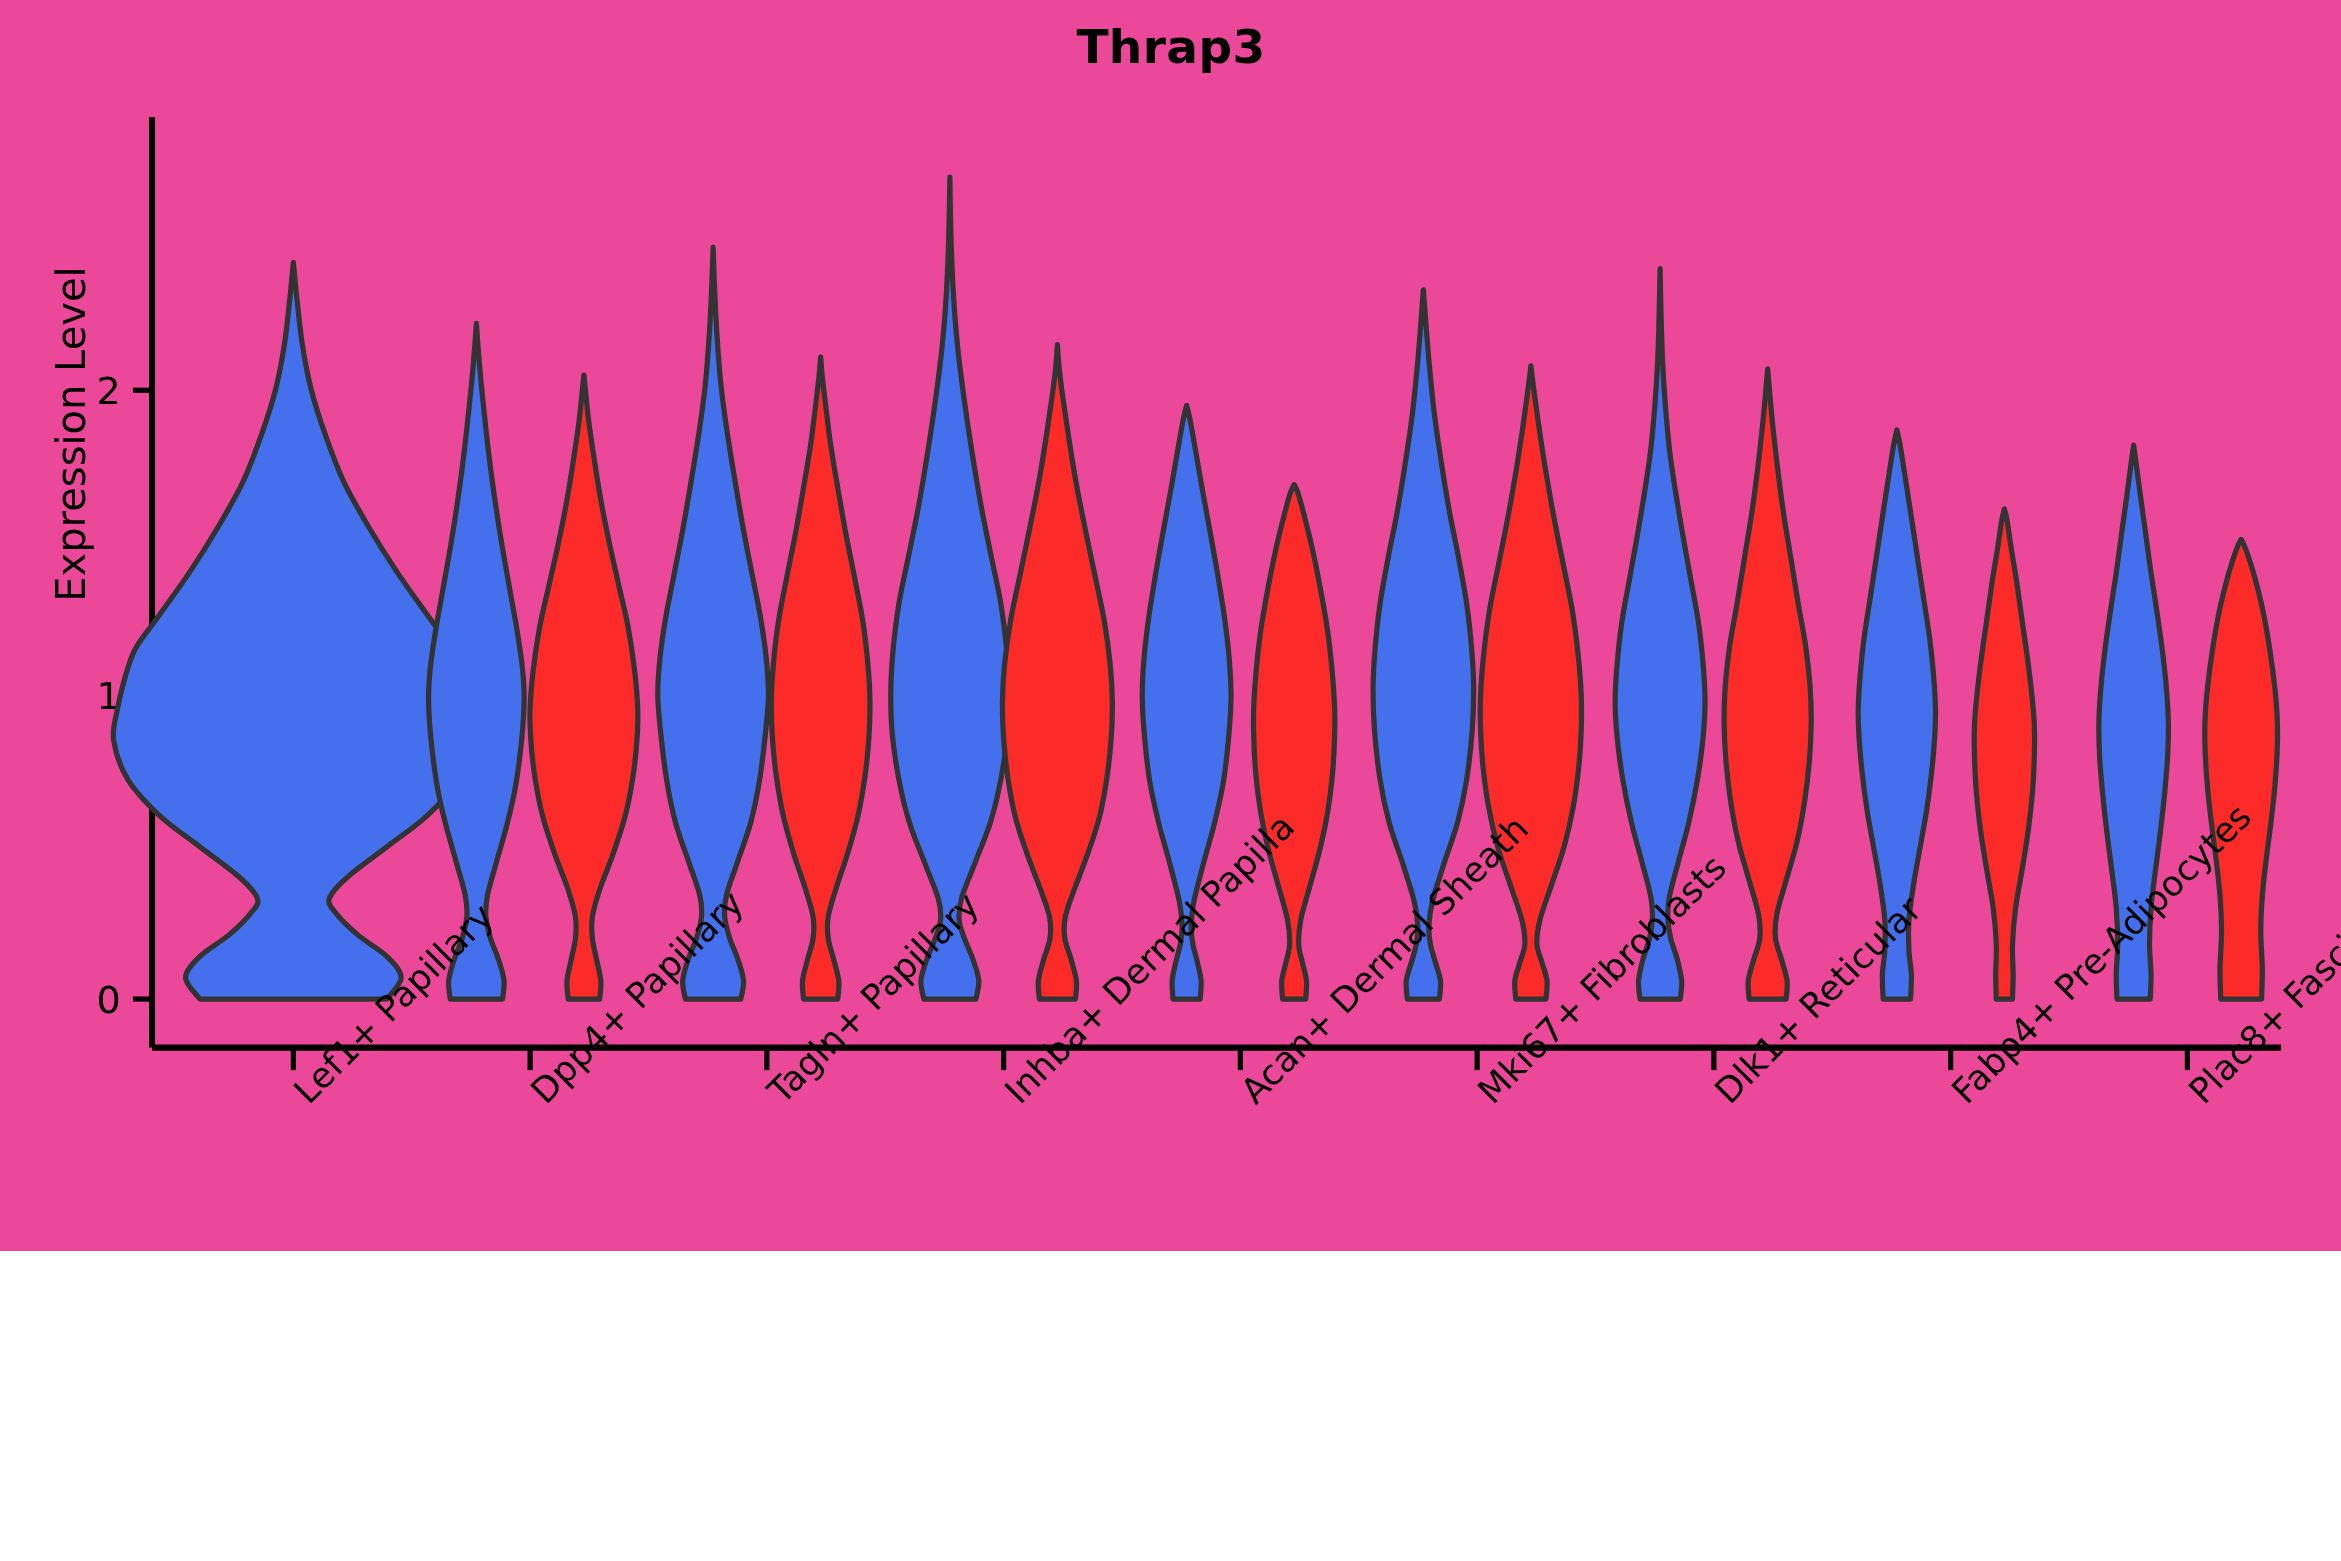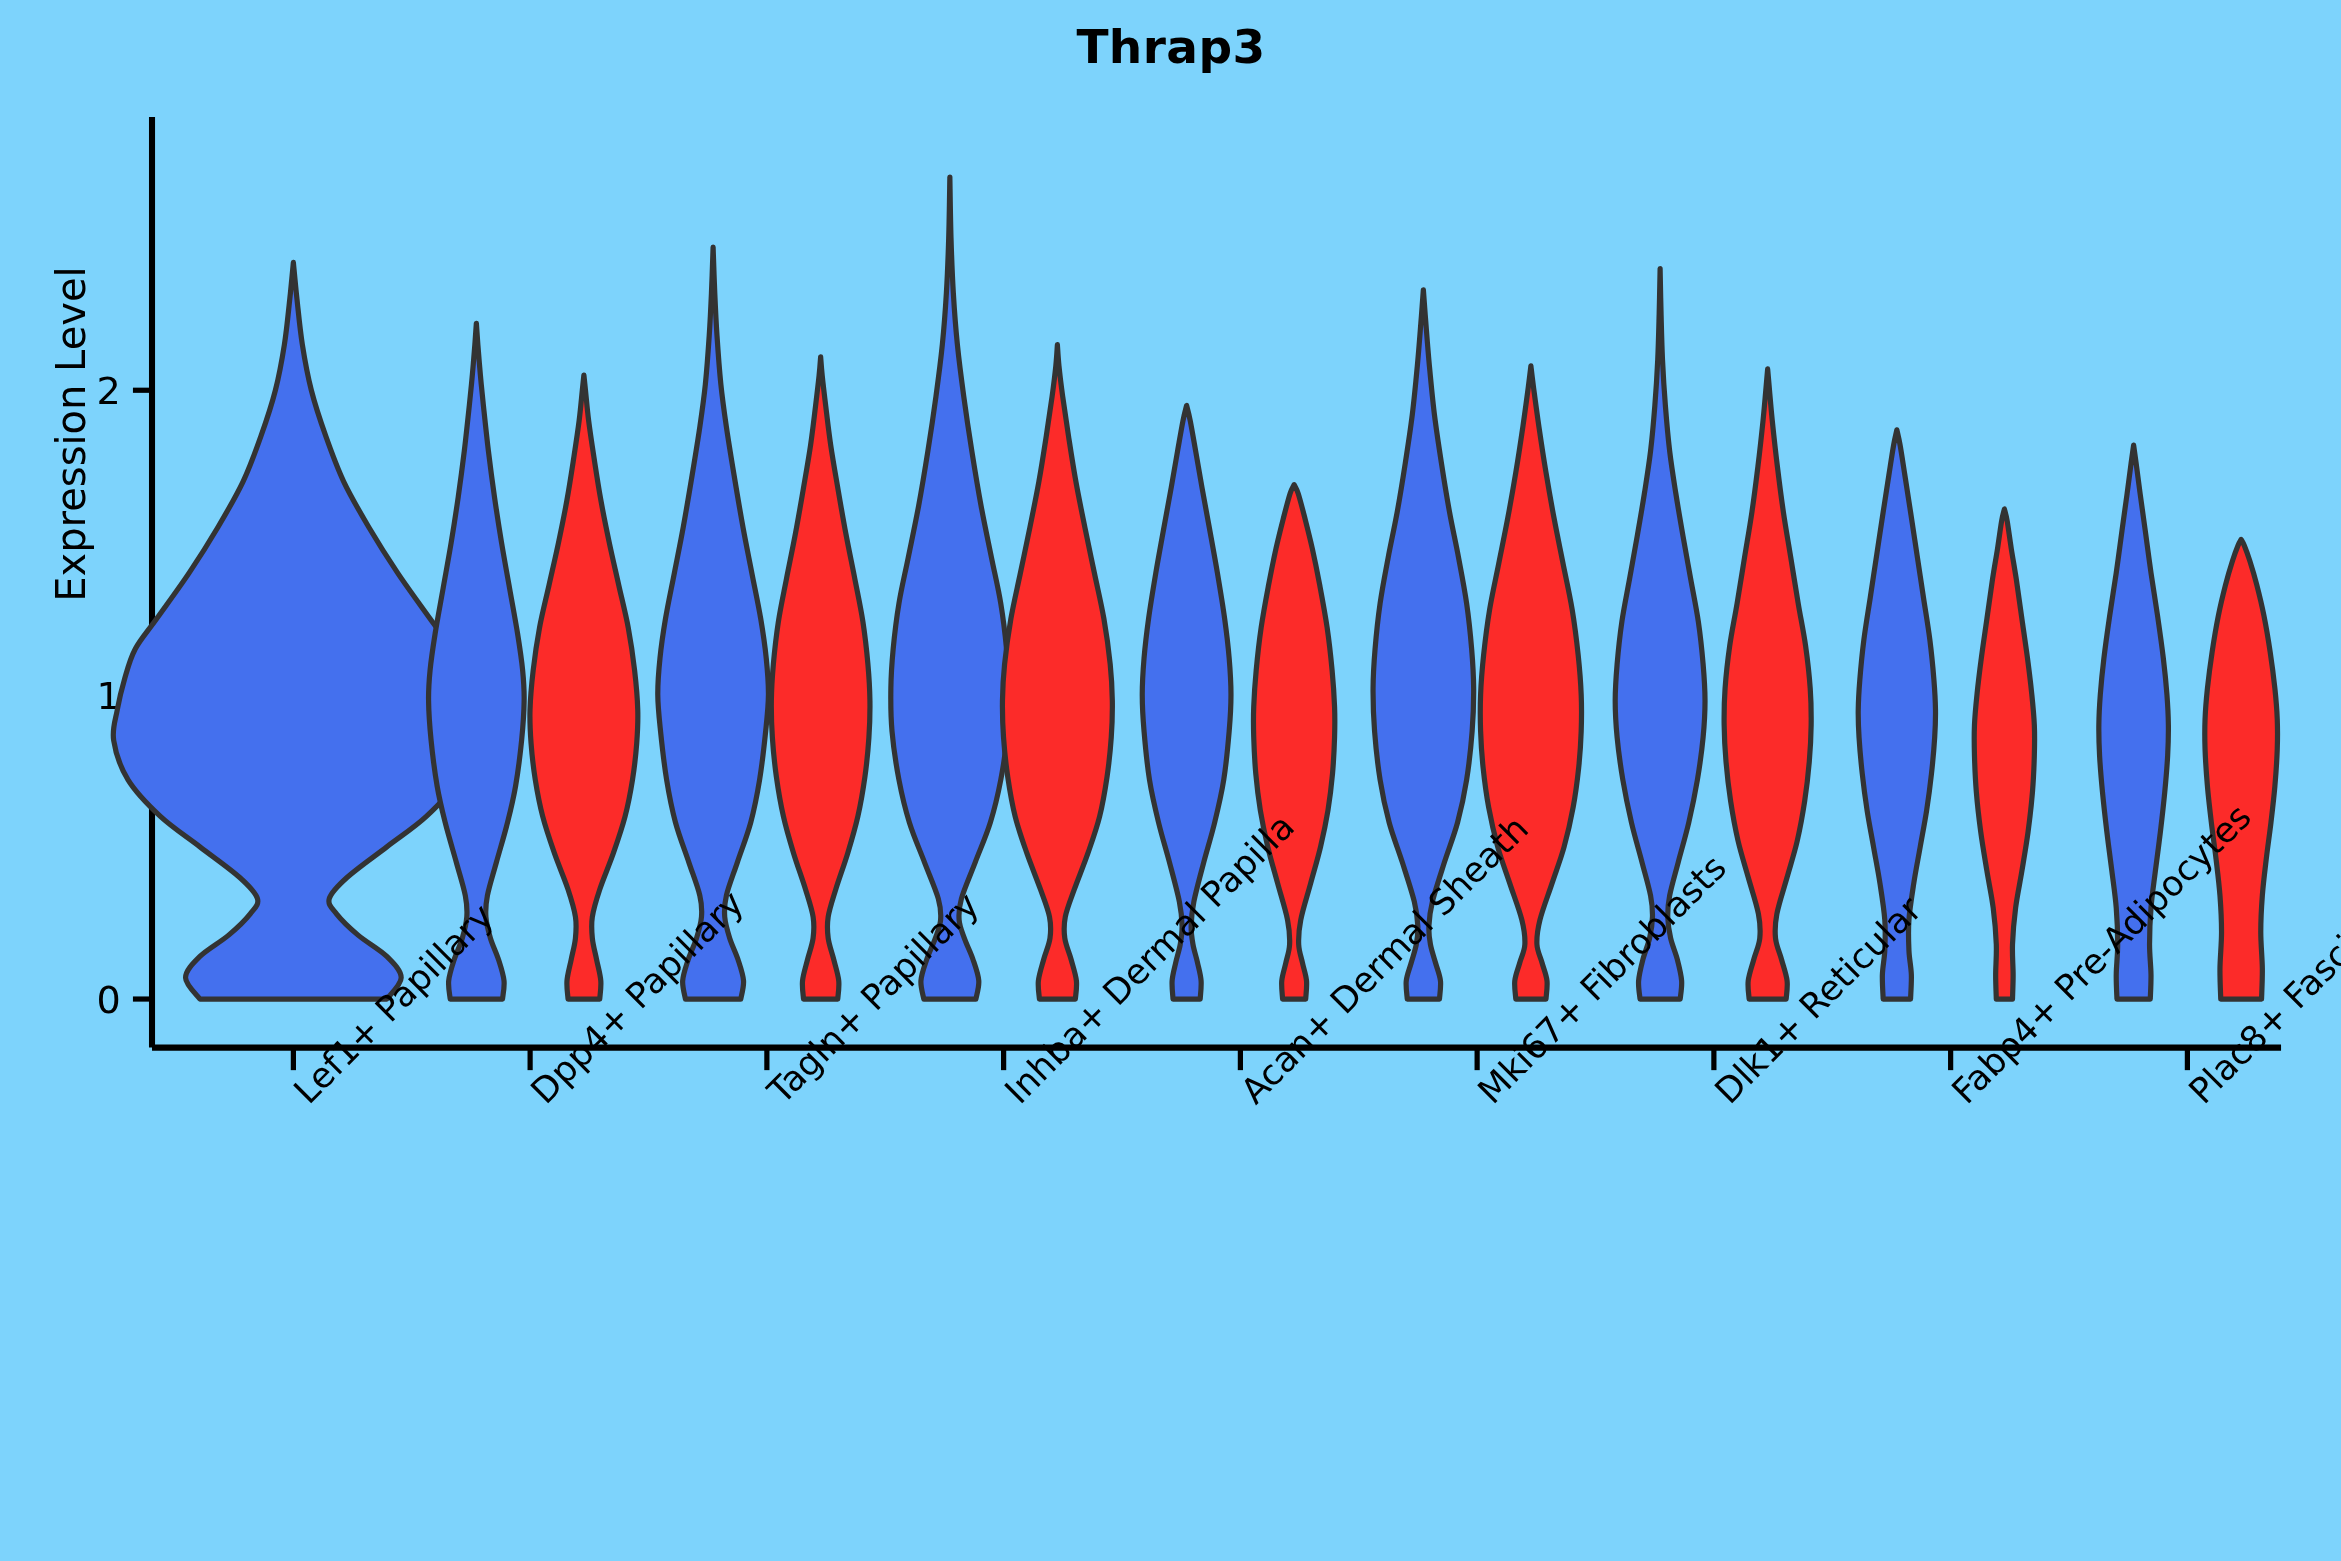--- a/index.html
+++ b/index.html
@@ -1,17 +1,17 @@
 <!DOCTYPE html>
 <html style="font-size:14px"><head>
 <meta charset="utf-8">
 <style>
   html,body{margin:0;padding:0;background:#ffffff;}
   body{width:2342px;height:1561px;overflow:hidden;font-family:"DejaVu Sans",sans-serif;}
-  #root{position:relative;width:2342px;height:1561px;background:#7dd3fc;}
+  #root{position:relative;width:2342px;height:1251px;background:#ec4899;}
 
   #title{
     position:absolute;left:0;top:19px;width:2342px;text-align:center;
     font-family:"DejaVu Sans",sans-serif;font-weight:bold;font-size:47px;color:#000;
     letter-spacing:0.4px;
   }
 
   #ylabel{
     position:absolute;
     left:-186px;top:408px;width:520px;height:52px;

